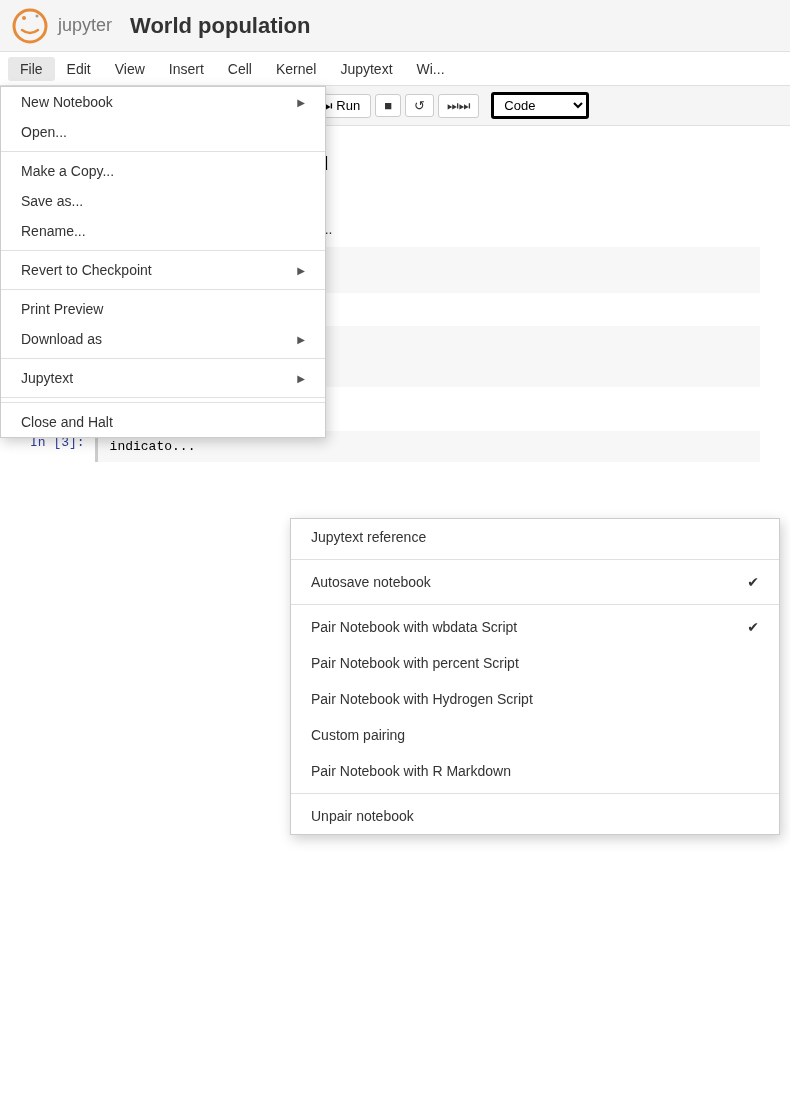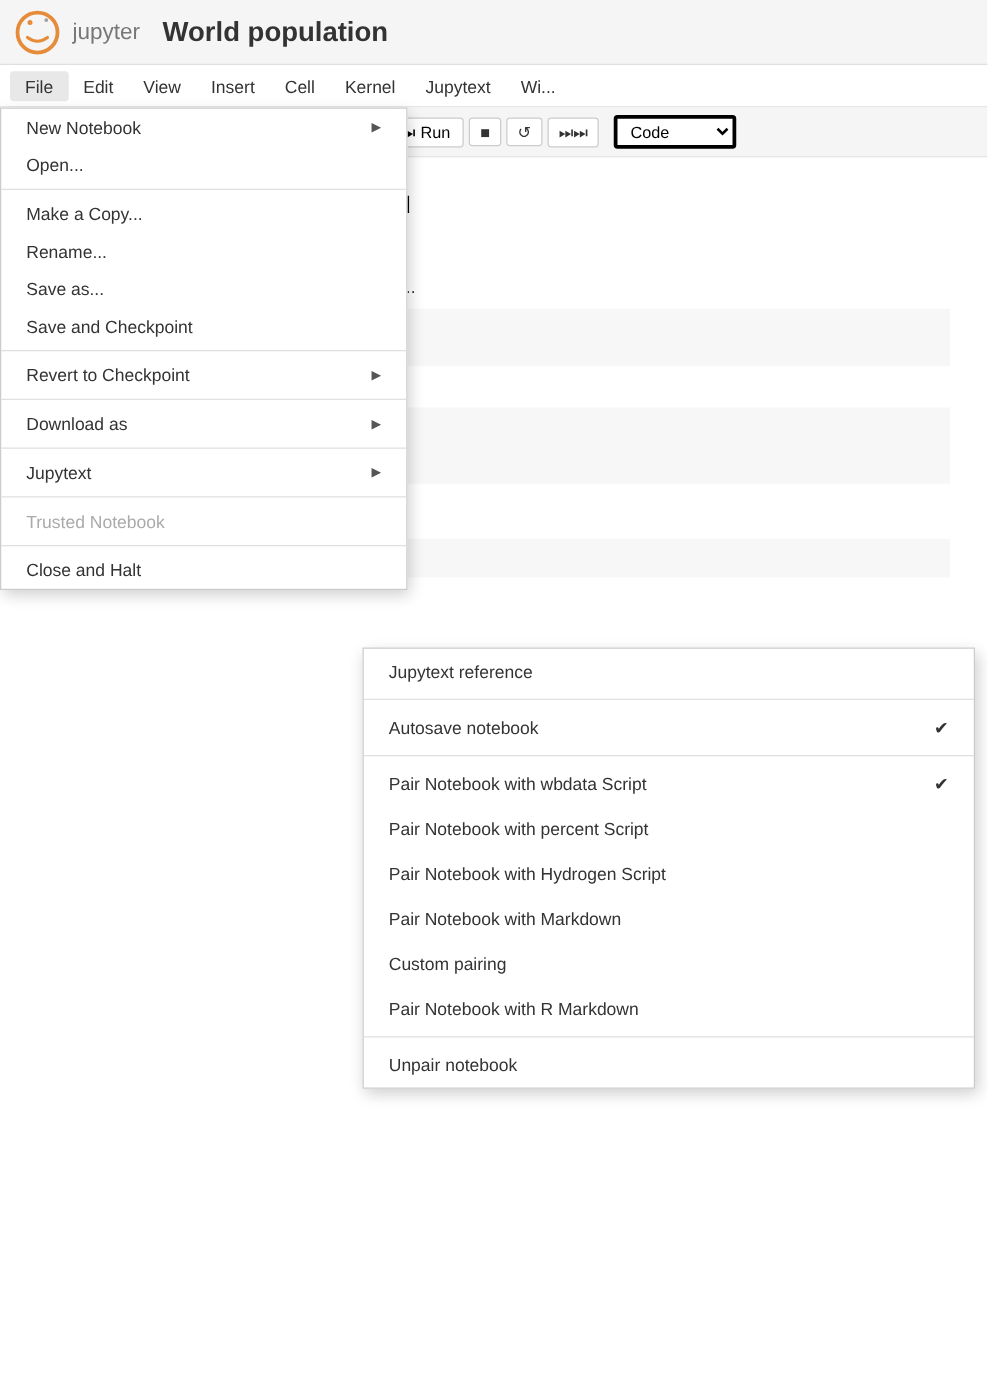--- a/index.html
+++ b/index.html
@@ -329,55 +329,52 @@
   <div class="file-menu-item">
     <span>Open...</span>
   </div>
 
   <hr class="file-menu-divider">
 
   <div class="file-menu-item">
     <span>Make a Copy...</span>
   </div>
   <div class="file-menu-item">
+    <span>Save as...</span>
+  </div>
+  <div class="file-menu-item">
     <span>Rename...</span>
-  </div>
-  <div class="file-menu-item">
-    <span>Save as...</span>
-  </div>
-  <div class="file-menu-item">
-    <span>Save and Checkpoint</span>
   </div>
 
   <hr class="file-menu-divider">
 
   <div class="file-menu-item">
     <span>Revert to Checkpoint</span>
     <span class="arrow-right">▶</span>
   </div>
 
   <hr class="file-menu-divider">
 
   <div class="file-menu-item">
+    <span>Print Preview</span>
+  </div>
+  <div class="file-menu-item">
     <span>Download as</span>
     <span class="arrow-right">▶</span>
   </div>
 
   <hr class="file-menu-divider">
 
   <div class="file-menu-item">
     <span>Jupytext</span>
     <span class="arrow-right">▶</span>
   </div>
 
   <hr class="file-menu-divider">
 
-  <div class="file-menu-item disabled">
-    <span>Trusted Notebook</span>
-  </div>
 
   <hr class="file-menu-divider">
 
   <div class="file-menu-item">
     <span>Close and Halt</span>
   </div>
 </div>
 
 <div id="jupytext-submenu">
   <div class="submenu-item">
@@ -397,23 +394,20 @@
     <span>Pair Notebook with wbdata Script</span>
     <span class="checkmark">✔</span>
   </div>
   <div class="submenu-item">
     <span>Pair Notebook with percent Script</span>
   </div>
   <div class="submenu-item">
     <span>Pair Notebook with Hydrogen Script</span>
   </div>
   <div class="submenu-item">
-    <span>Pair Notebook with Markdown</span>
-  </div>
-  <div class="submenu-item">
     <span>Custom pairing</span>
   </div>
   <div class="submenu-item">
     <span>Pair Notebook with R Markdown</span>
   </div>
 
   <hr class="submenu-divider">
 
   <div class="submenu-item">
     <span>Unpair notebook</span>

